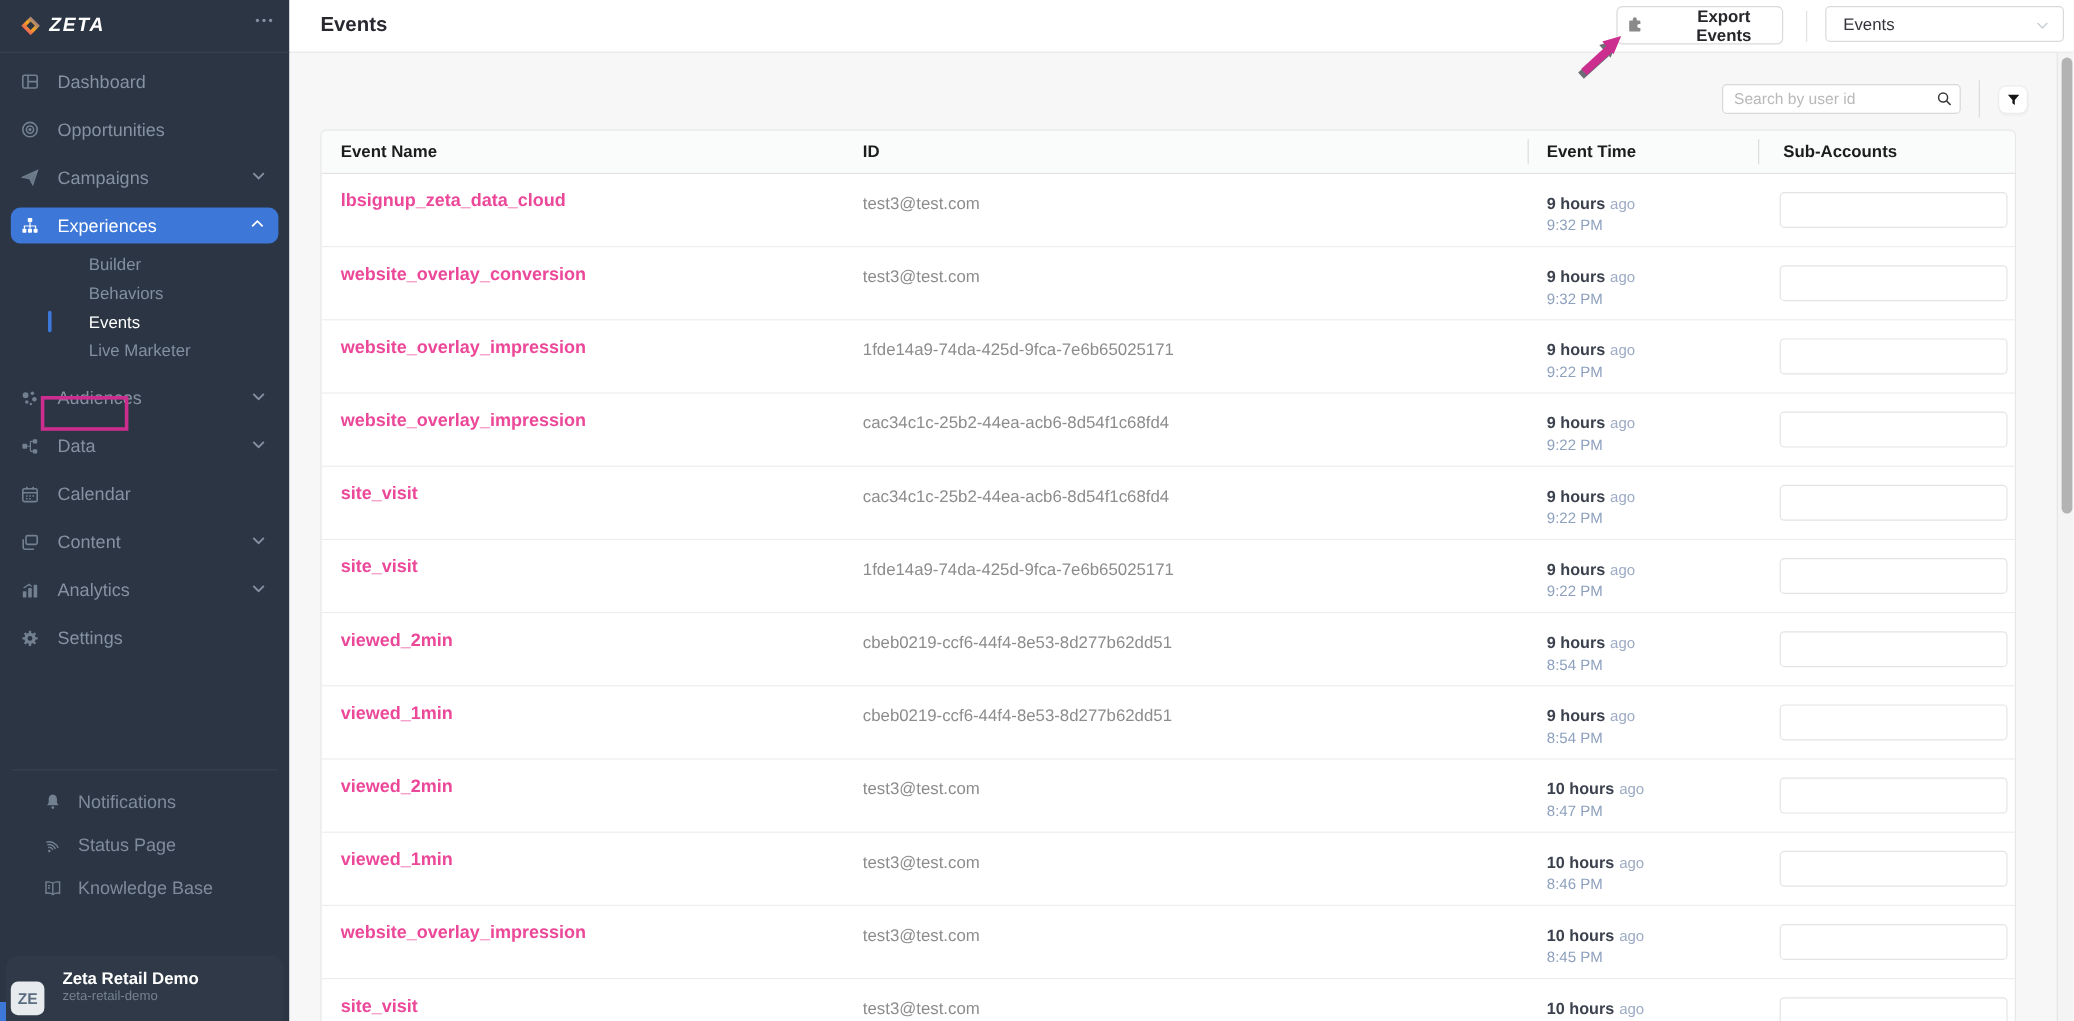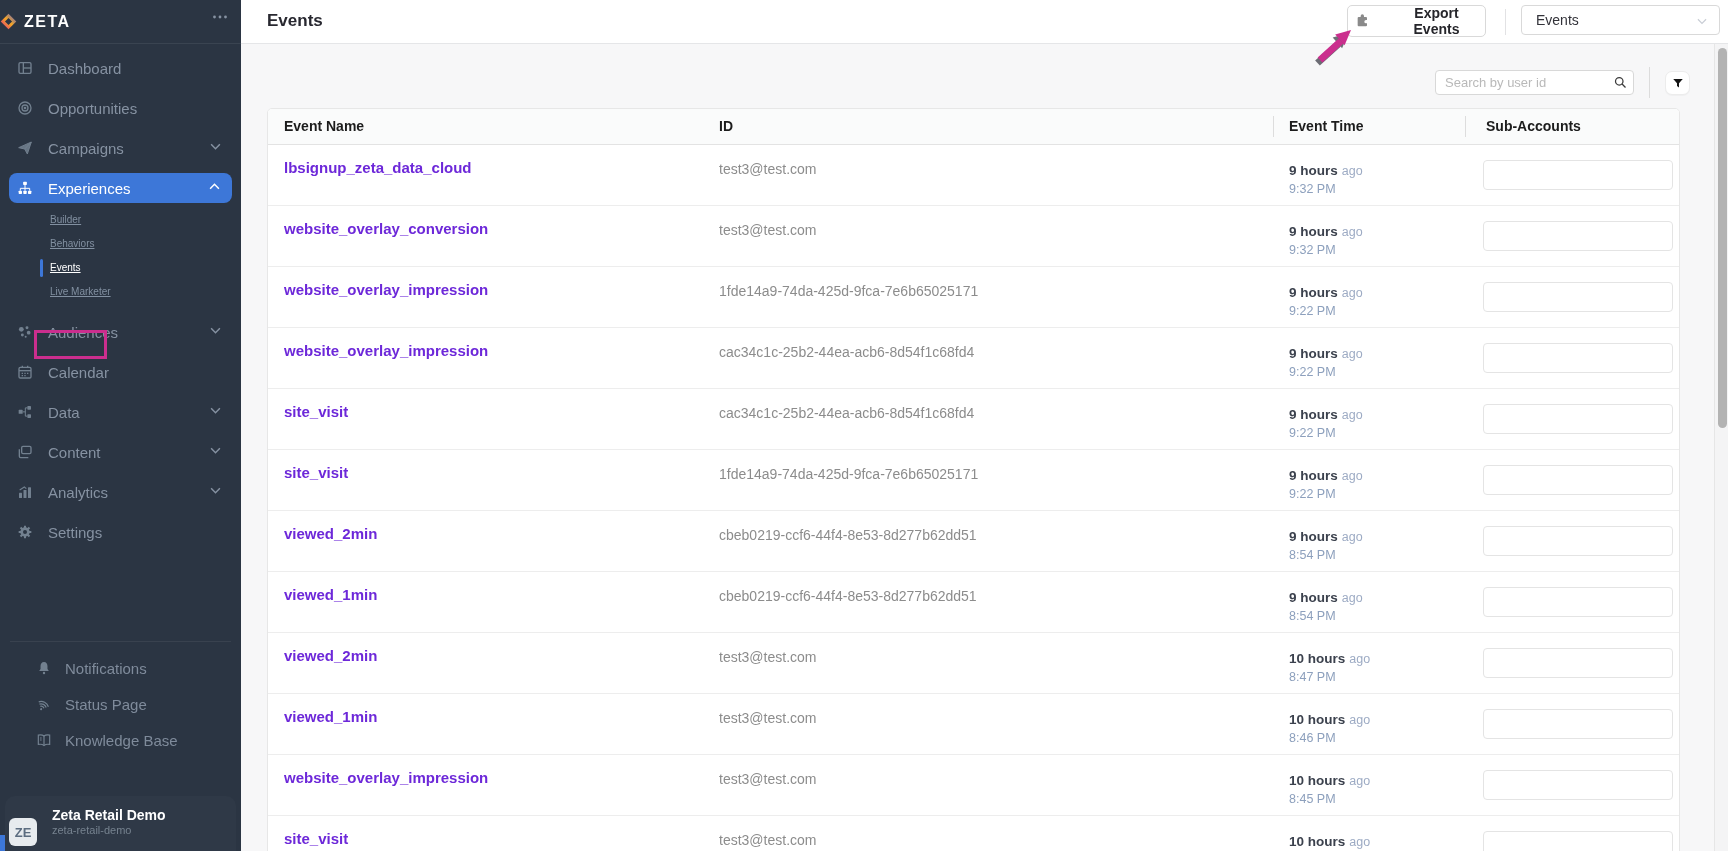--- a/index.html
+++ b/index.html
@@ -4,34 +4,34 @@
 <style>
   html,body{margin:0;padding:0;}
   body{
     width:1728px;height:851px;overflow:hidden;position:relative;
     font-family:"Liberation Sans",sans-serif;background:#f7f7f8;
     -webkit-font-smoothing:antialiased;
   }
   svg{display:block}
   
   .sidebar{position:absolute;left:0;top:0;bottom:0;width:241px;background:#2b3543;color:#8692a2;z-index:20;}
-  .logo-row{height:43px;display:flex;align-items:center;position:relative;border-bottom:1px solid #3a4451;}
+  .logo-row{height:43px;display:flex;align-items:center;padding-left:17px;position:relative;border-bottom:1px solid #3a4451;font-style:italic;}
   .brand-text{color:#fff;font-weight:700;font-size:16px;letter-spacing:1.5px;margin-left:7px;}
   .ellipsis-btn{position:absolute;right:13px;top:14px;cursor:pointer;}
   .zoe-row{height:74px;display:flex;align-items:center;padding-left:17px;border-bottom:1px solid #3a4451;}
   .zoe-label{font-size:15px;margin-left:15px;color:#7f8b9b;}
   .nav{margin-top:4px;}
   .nav-item{height:40px;display:flex;align-items:center;padding-left:17px;position:relative;font-size:15px;color:#8692a2;cursor:pointer;}
   .nav-item .nav-icon{width:16px;height:16px;color:#72808f;flex:0 0 16px;}
   .nav-item .nav-label{margin-left:15px;}
   .nav-item.active{background:#3d77d8;color:#fff;margin:0 9px;padding-left:8px;border-radius:8px;height:30px;margin-top:5px;margin-bottom:5px;}
   .nav-item.active .nav-icon{color:#fff;}
   .chev{position:absolute;right:20px;top:50%;margin-top:-5px;}
   .nav-item.active .chev{right:12px;}
-  .sub-item{height:24px;line-height:24px;padding-left:50px;font-size:10px;color:#8290a1;cursor:pointer;position:relative;text-decoration:underline;}
+  .sub-item{height:24px;line-height:24px;padding-left:74px;font-size:14px;color:#8290a1;cursor:pointer;position:relative;}
   .sub-item.active{color:#fff;}
   .active-bar{position:absolute;left:40px;top:3px;width:3px;height:18px;background:#3d77d8;border-radius:2px;}
   .side-divider{height:1px;background:#39424f;margin:12px 10px;}
   .foot-item{height:36px;display:flex;align-items:flex-start;padding-left:36px;font-size:15px;color:#7f8b9b;cursor:pointer;}
   .foot-item .nav-icon{width:16px;height:16px;color:#72808f;flex:0 0 16px;}
   .foot-item .nav-label{margin-left:13px;}
   .account{position:absolute;left:5px;right:5px;bottom:0;height:55px;background:#2f3947;border-radius:10px 10px 0 0;display:flex;align-items:flex-start;padding-top:11px;box-sizing:border-box;cursor:pointer;}
   .avatar{width:28px;height:28px;border-radius:6px;background:#e7ebee;color:#5c6d80;font-weight:700;font-size:13px;display:flex;align-items:center;justify-content:center;margin-left:4px;margin-top:11px;}
   .acct-text{margin-left:15px;}
   .acct-name{color:#fff;font-size:14px;font-weight:600;line-height:16px;}
@@ -60,21 +60,21 @@
   .filter-btn{position:absolute;left:1424px;top:71px;width:25px;height:24px;box-sizing:border-box;background:#fff;border:1px solid #ececec;border-radius:7px;display:flex;align-items:center;justify-content:center;cursor:pointer;box-shadow:0 1px 1px rgba(0,0,0,0.03);}
   
   .card{position:absolute;left:26px;top:108px;width:1413px;bottom:-4px;background:#fff;border:1px solid #e7e7e7;border-radius:5px 5px 0 0;box-sizing:border-box;overflow:hidden;}
   .thead{position:relative;height:35px;background:#fafbfb;border-bottom:1px solid #e3e3e3;}
   .th{position:absolute;top:9px;font-size:14px;font-weight:700;color:#1c1c1c;}
   .th-name{left:16px;} .th-id{left:451px;} .th-time{left:1021px;} .th-sub{left:1218px;}
   .th-div{position:absolute;top:7px;width:1px;height:21px;background:#dddddd;}
   .th-div-1{left:1005px;} .th-div-2{left:1197px;}
   .trow{position:relative;height:60px;cursor:pointer;}
   .trow + .trow{border-top:1px solid #ededed;}
-  .c-name{position:absolute;left:16px;top:14px;font-size:15px;font-weight:600;color:#6d28d9;}
+  .c-name{position:absolute;left:16px;top:14px;font-size:15px;font-weight:600;color:#ec4899;}
   .c-id{position:absolute;left:451px;top:16px;font-size:14px;color:#8c8c8c;}
   .c-time{position:absolute;left:1021px;top:17px;line-height:15px;}
   .t-rel{font-size:13.5px;font-weight:600;color:#3b414d;}
   .t-ago{font-size:12.5px;color:#9dabc4;margin-left:4px;}
   .t-abs{font-size:12.5px;color:#8da0bd;margin-top:3px;}
   .c-sub{position:absolute;left:1215px;top:15px;width:190px;height:30px;box-sizing:border-box;background:#fff;border:1px solid #e4e4e4;border-radius:4px;}
   
   .scrollbar{position:absolute;left:1473px;top:44px;bottom:0;width:14px;background:#f4f4f5;border-left:1px solid #e6e6e6;box-sizing:border-box;z-index:6;}
   .scroll-thumb{position:absolute;left:3px;top:4px;width:9px;height:380px;background:#b3b3b3;border-radius:5px;cursor:pointer;}
 </style>
@@ -184,49 +184,49 @@
       </span>
       <span class="nav-label">Audiences</span>
       <span class="chev">
           <svg width="11" height="7" viewBox="0 0 12 8" fill="none" stroke="#8692a2" stroke-width="1.7">
             <polyline points="1,1.5 6,6.5 11,1.5"></polyline>
           </svg>
         </span>
     </div>
     <div class="nav-item">
       <span class="nav-icon">
+        <svg width="16" height="16" viewBox="0 0 24 24" fill="currentColor">
+            <rect x="2.5" y="8.8" width="6" height="6" rx="1"></rect>
+            <rect x="15.5" y="3" width="5.5" height="5.5" rx="1"></rect>
+            <rect x="15.5" y="15.5" width="5.5" height="5.5" rx="1"></rect>
+            <path d="M8.5 11.8 H12.5 M12.5 5.8 H15.5 M12.5 5.8 V18.2 M12.5 18.2 H15.5" fill="none" stroke="currentColor" stroke-width="1.5"></path>
+          </svg>
+      </span>
+      <span class="nav-label">Data</span>
+      <span class="chev">
+          <svg width="11" height="7" viewBox="0 0 12 8" fill="none" stroke="#8692a2" stroke-width="1.7">
+            <polyline points="1,1.5 6,6.5 11,1.5"></polyline>
+          </svg>
+        </span>
+    </div>
+    <div class="nav-item">
+      <span class="nav-icon">
         <svg width="16" height="16" viewBox="0 0 24 24" fill="none" stroke="currentColor" stroke-width="2">
             <rect x="3" y="5" width="18" height="16" rx="2"></rect>
             <line x1="3" y1="10" x2="21" y2="10"></line>
             <line x1="8" y1="2.5" x2="8" y2="6"></line>
             <line x1="16" y1="2.5" x2="16" y2="6"></line>
             <line x1="7" y1="14" x2="9" y2="14"></line>
             <line x1="11" y1="14" x2="13" y2="14"></line>
             <line x1="15" y1="14" x2="17" y2="14"></line>
             <line x1="7" y1="17.5" x2="9" y2="17.5"></line>
             <line x1="11" y1="17.5" x2="13" y2="17.5"></line>
           </svg>
       </span>
       <span class="nav-label">Calendar</span>
-    </div>
-    <div class="nav-item">
-      <span class="nav-icon">
-        <svg width="16" height="16" viewBox="0 0 24 24" fill="currentColor">
-            <rect x="2.5" y="8.8" width="6" height="6" rx="1"></rect>
-            <rect x="15.5" y="3" width="5.5" height="5.5" rx="1"></rect>
-            <rect x="15.5" y="15.5" width="5.5" height="5.5" rx="1"></rect>
-            <path d="M8.5 11.8 H12.5 M12.5 5.8 H15.5 M12.5 5.8 V18.2 M12.5 18.2 H15.5" fill="none" stroke="currentColor" stroke-width="1.5"></path>
-          </svg>
-      </span>
-      <span class="nav-label">Data</span>
-      <span class="chev">
-          <svg width="11" height="7" viewBox="0 0 12 8" fill="none" stroke="#8692a2" stroke-width="1.7">
-            <polyline points="1,1.5 6,6.5 11,1.5"></polyline>
-          </svg>
-        </span>
     </div>
     <div class="nav-item">
       <span class="nav-icon">
         <svg width="16" height="16" viewBox="0 0 24 24" fill="none" stroke="currentColor" stroke-width="2">
             <rect x="7" y="3.5" width="14" height="11" rx="2"></rect>
             <path d="M3.5 8 V18.5 a2 2 0 0 0 2 2 H17"></path>
           </svg>
       </span>
       <span class="nav-label">Content</span>
       <span class="chev">

